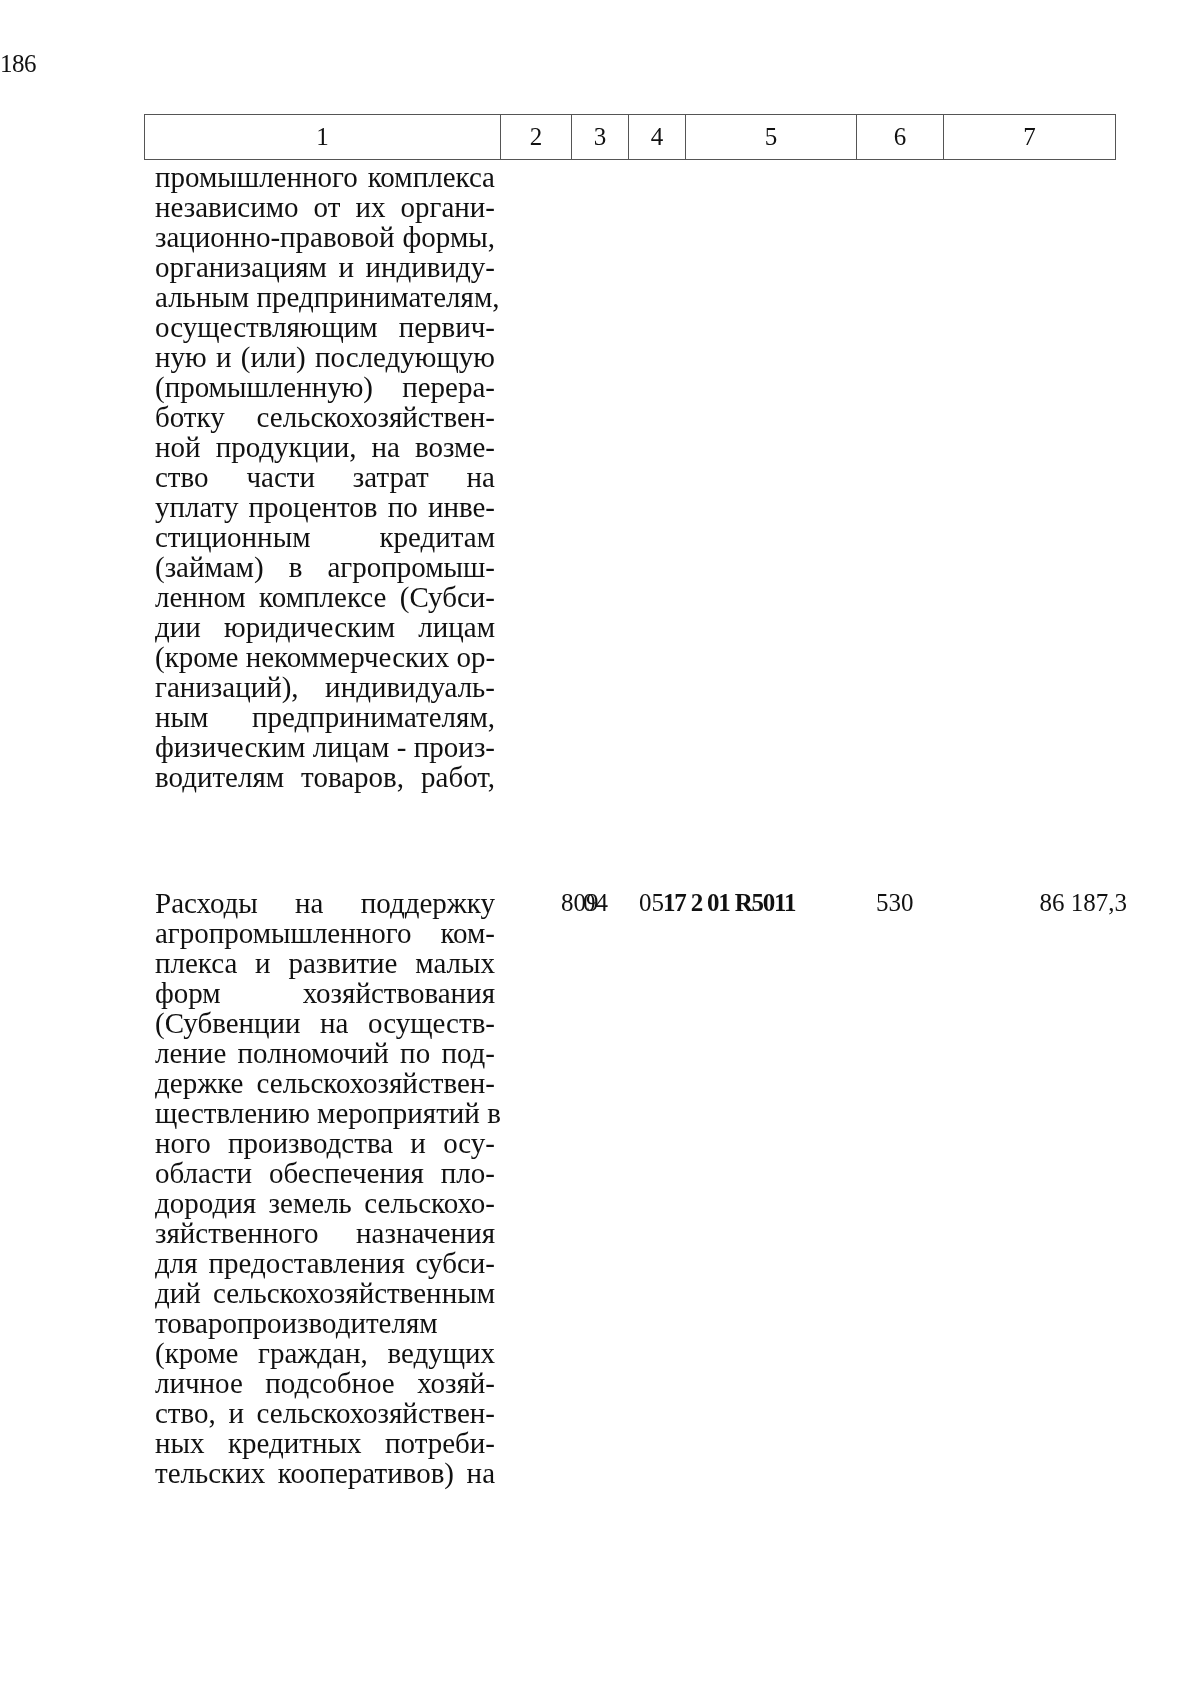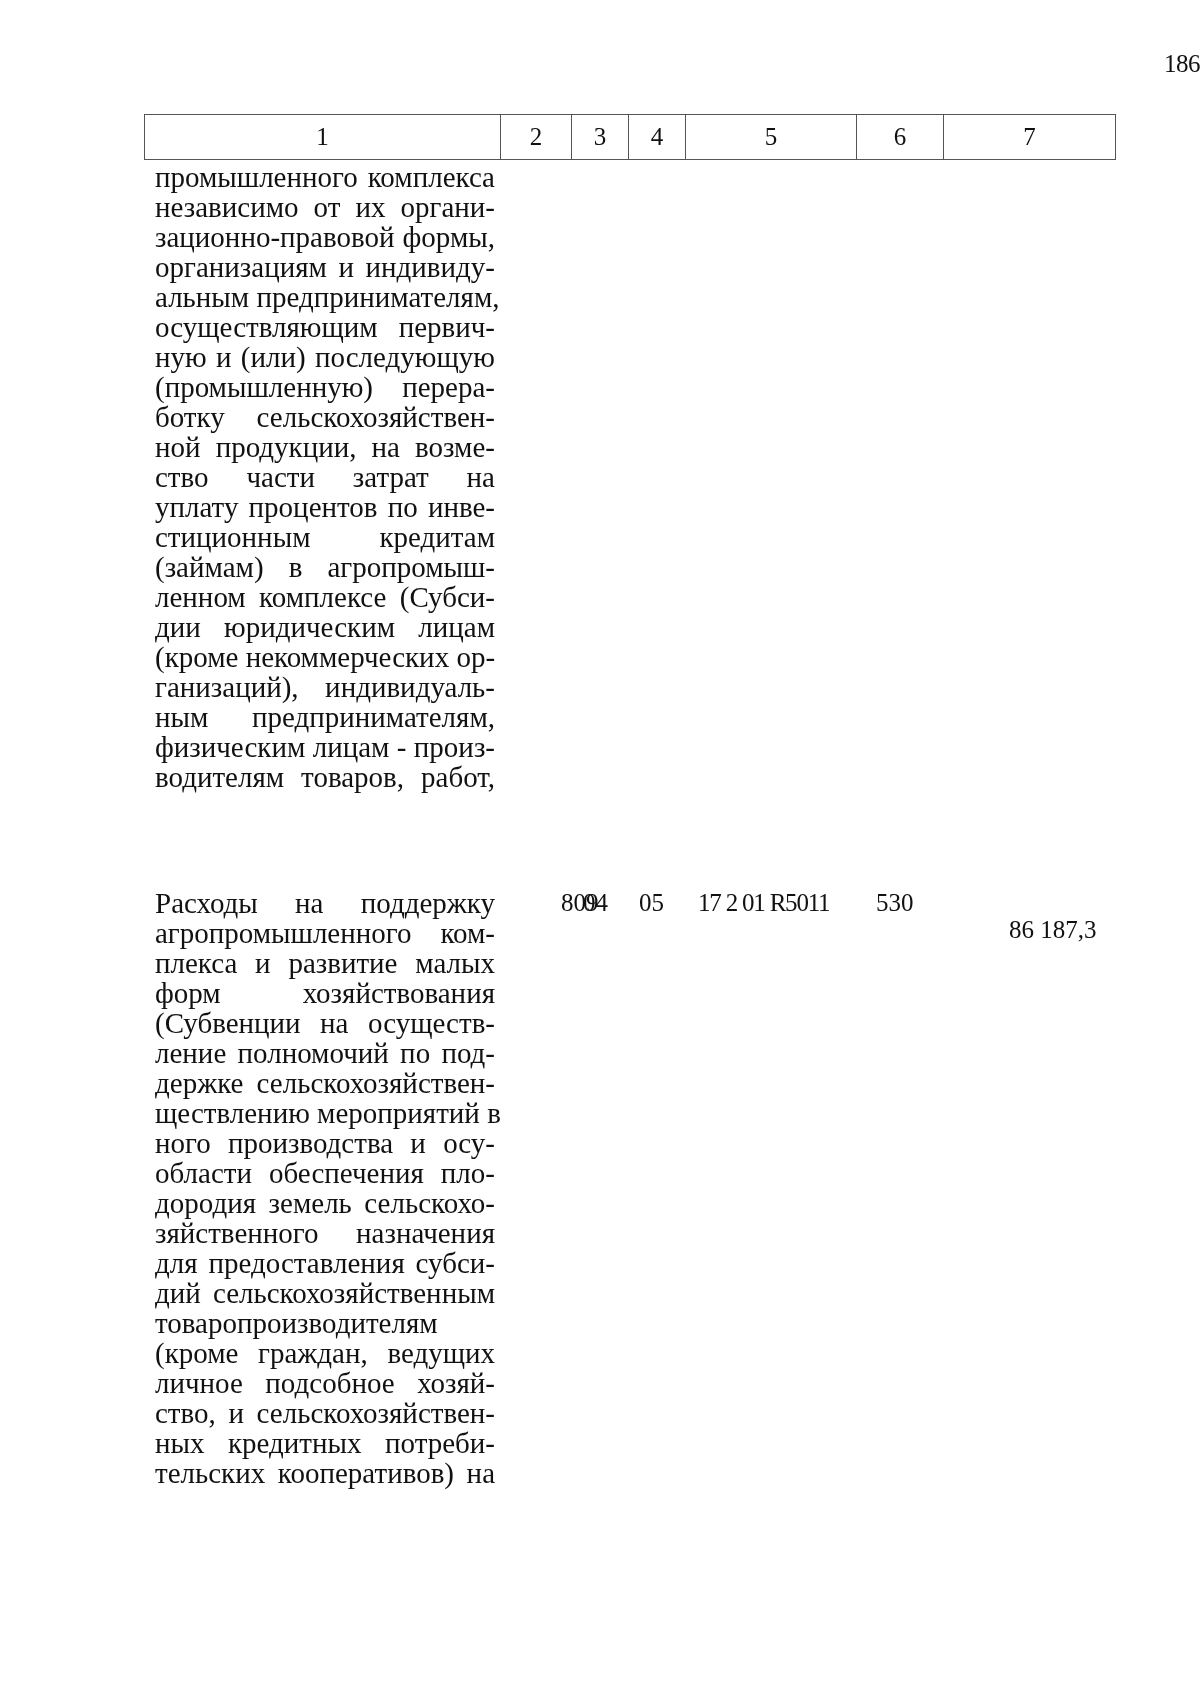--- a/index.html
+++ b/index.html
@@ -2,21 +2,21 @@
 <html><head>
 <meta charset="utf-8">
 <style>
   html, body { margin: 0; padding: 0; background: #ffffff; }
   body {
     width: 1200px; height: 1698px; position: relative; overflow: hidden;
     font-family: "Liberation Serif", "DejaVu Serif", serif; color: #111;
   }
   .page-number {
     position: absolute; top: 50px; left: 0; width: 1200px;
-    text-align: right; font-size: 25px; letter-spacing: -0.5px;
+    text-align: left; font-size: 25px; letter-spacing: -0.5px;
   }
   .header-table {
     position: absolute; top: 114px; left: 144px;
     border-collapse: collapse; table-layout: fixed;
   }
   .header-table td {
     border: 1.5px solid #555; height: 44px; padding: 0;
     text-align: center; vertical-align: middle; font-size: 25px;
   }
   .row {
@@ -99,16 +99,16 @@
     <span class="ln left">товаропроизводителям</span>
     <span class="ln">(кроме граждан, ведущих</span>
     <span class="ln">личное подсобное хозяй-</span>
     <span class="ln">ство, и сельскохозяйствен-</span>
     <span class="ln">ных кредитных потреби-</span>
     <span class="ln">тельских кооперативов) на</span>
   </div>
   <span class="cell" style="left:370px;margin-left:47px;">809</span>
   <span class="cell" style="left:439px;">04</span>
   <span class="cell" style="left:495px;">05</span>
-  <span class="cell" style="left:554px; letter-spacing:-1.2px;">17 2 01 R5011</span>
+  <span class="cell" style="left:519px; letter-spacing:-1.2px;font-weight:bold;">17 2 01 R5011</span>
   <span class="cell" style="left:732px;">530</span>
-  <span class="cell" style="left:865px; width:118px; text-align:left;margin-top:27px;">86 187,3</span>
+  <span class="cell" style="left:865px; width:118px; text-align:right;">86 187,3</span>
 </div>
 
 </body></html>

